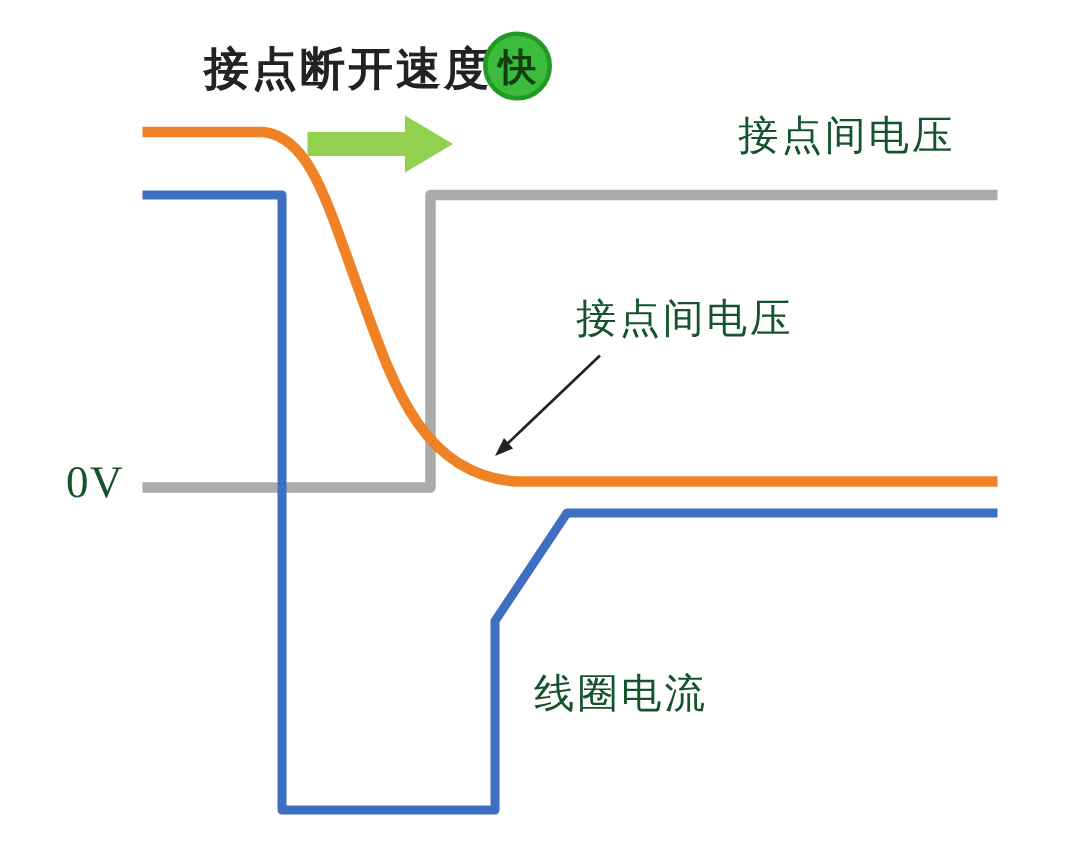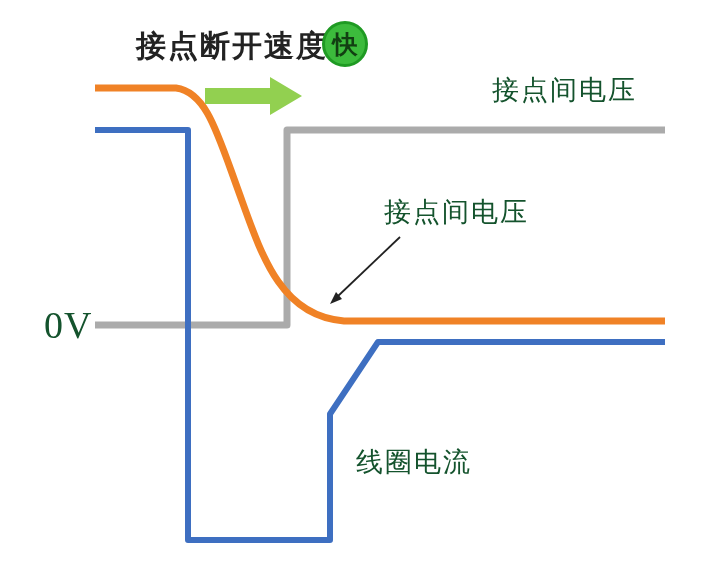--- a/index.html
+++ b/index.html
@@ -43,21 +43,21 @@
     background:#3cbb3c;
     border:3px solid #1f9a23;
     box-sizing:border-box;
     display:flex;align-items:center;justify-content:center;
   }
   .badge span{
     color:#123f12;
     font-size:25px;
     font-weight:700;
   }
-  .lbl-0v{left:44px;top:305px;font-size:38px;font-weight:500;letter-spacing:1px;}
+  .lbl-0v{left:44px;top:305px;font-size:30px;font-weight:500;letter-spacing:1px;}
   .lbl-contact{left:492px;top:76px;}
   .lbl-current{left:384px;top:198px;}
   .lbl-coilv{left:356px;top:448px;}
 </style>
 </head>
 <body>
 
 <div class="stage">
 
   <svg width="714" height="574" viewBox="0 0 714 574">

